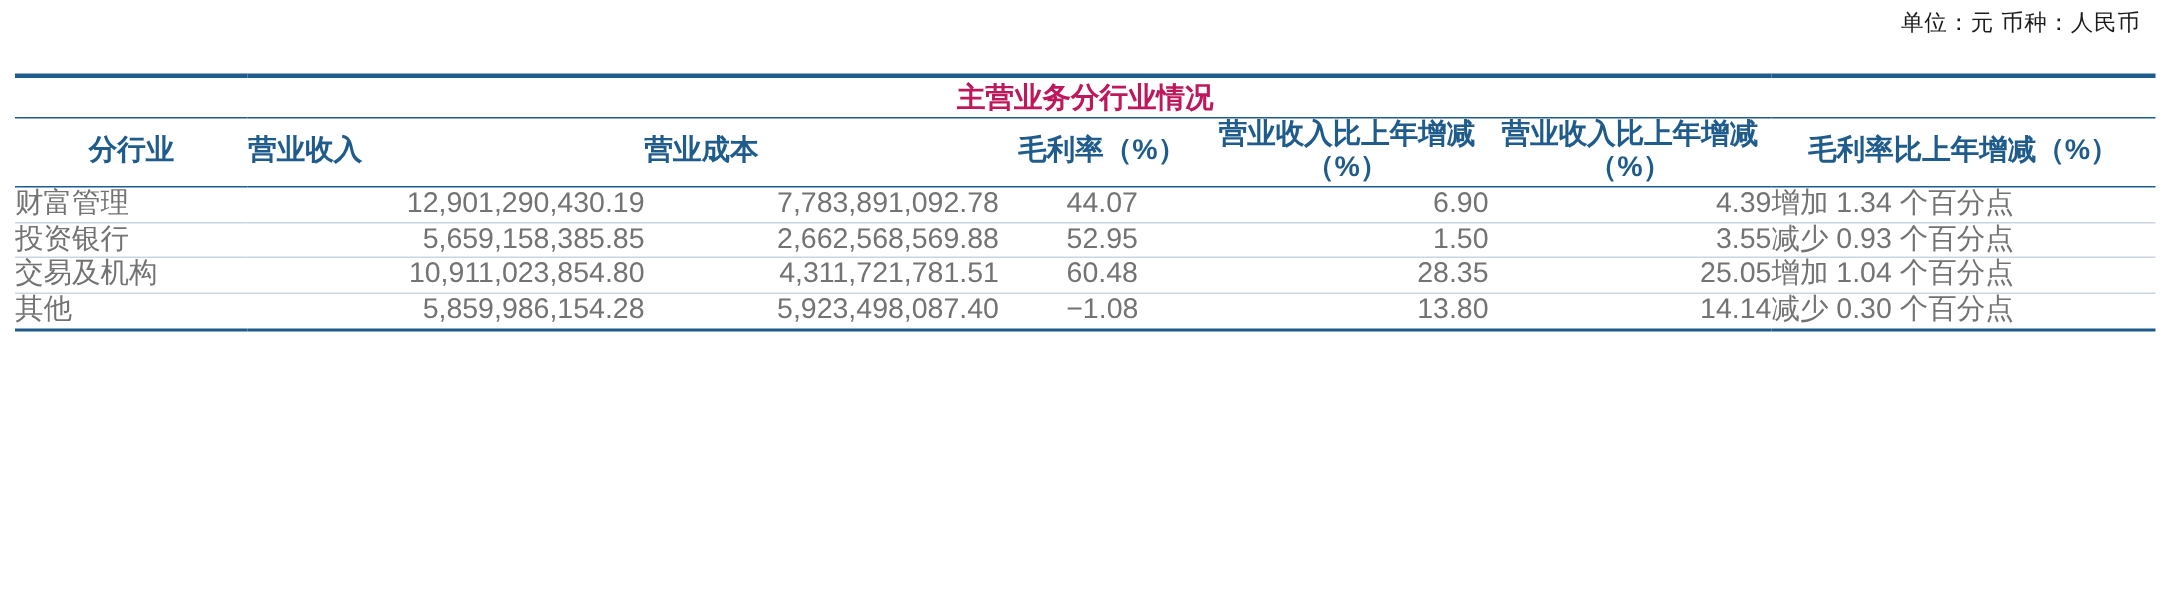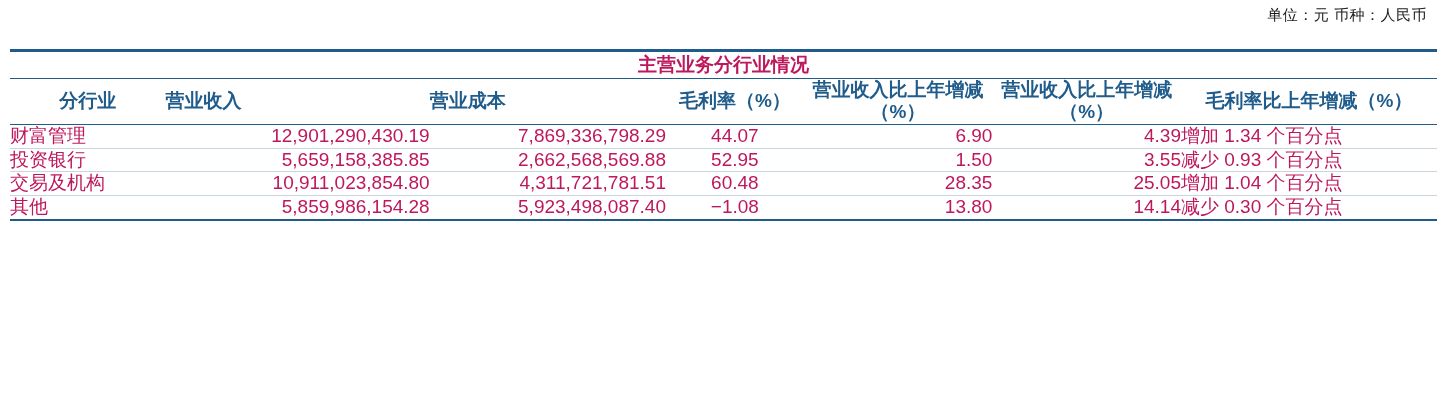--- a/index.html
+++ b/index.html
@@ -55,21 +55,21 @@
     border-bottom: 1.5px solid #1f5c8b;
     line-height: 1.18;
     vertical-align: middle;
   }
   .header-row th.left { text-align: center; margin-top: 39px; }
   .header-row th.right { text-align: left; }
   .header-row th.center { text-align: center; }
 
   tbody tr td {
     font-size: 19px;
-    color: #be185d;
+    color: #737373;
     padding: 8px 10px 8px 10px;
     border-bottom: 1px solid #c9d6e0;
     line-height: 1.2;
   }
   tbody tr:last-child td {
     border-bottom: 2.5px solid #1f5c8b;
     margin-left: 42px;
   }
   td.left { text-align: left; }
   td.right { text-align: right; }
@@ -112,21 +112,21 @@
         <th class="center">毛利率（%）</th>
         <th class="center">营业收入比上年增减（%）</th>
         <th class="center">营业收入比上年增减（%）</th>
         <th class="center">毛利率比上年增减（%）</th>
       </tr>
     </thead>
     <tbody>
       <tr>
         <td class="left">财富管理</td>
         <td class="right">12,901,290,430.19</td>
-        <td class="right">7,869,336,798.29</td>
+        <td class="right">7,783,891,092.78</td>
         <td class="center">44.07</td>
         <td class="right">6.90</td>
         <td class="right">4.39</td>
         <td class="left">增加 1.34 个百分点</td>
       </tr>
       <tr>
         <td class="left">投资银行</td>
         <td class="right">5,659,158,385.85</td>
         <td class="right">2,662,568,569.88</td>
         <td class="center">52.95</td>

